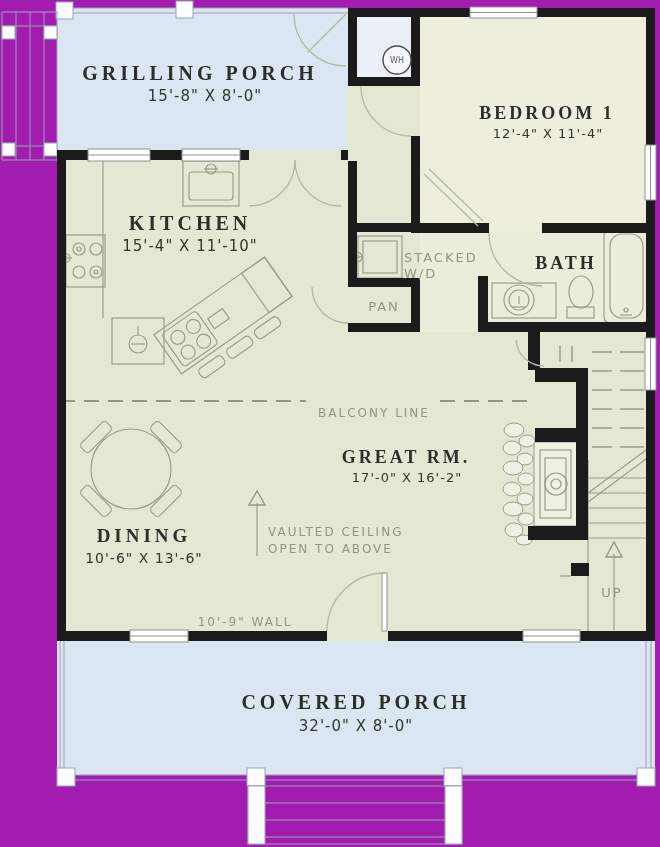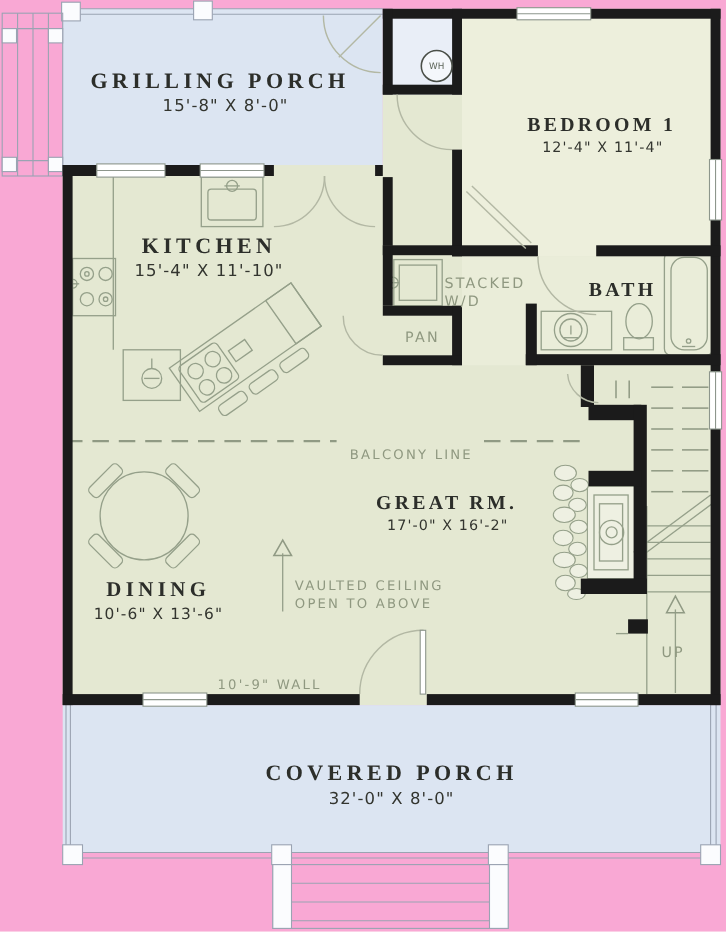--- a/index.html
+++ b/index.html
@@ -1,16 +1,16 @@
 <!DOCTYPE html>
 <html><head>
 <meta charset="utf-8">
 <style>
   html,body{margin:0;padding:0;background:#ffffff;}
-  .canvas{position:relative;width:660px;height:847px;background:#f9a8d4;overflow:hidden;}
+  .canvas{position:relative;width:660px;height:847px;background:#a21caf;overflow:hidden;}
   svg{display:block;}
   .w{fill:#1b1b1b;}
   .pline{stroke:#9aa3b2;stroke-width:1;fill:none;}
   .post{fill:#fbfcfe;stroke:#9aa3b2;stroke-width:1;}
   .furn{stroke:#95a08a;stroke-width:1.2;fill:none;}
   .furnf{fill:#eef0e2;stroke:#95a08a;stroke-width:1;}
   .arc{stroke:#b3b8a4;stroke-width:1.3;fill:none;}
   .dashln{stroke:#909a84;stroke-width:2;stroke-dasharray:15 9;fill:none;}
   .treaddash{stroke:#909a84;stroke-width:1.4;}
   .win{fill:#ffffff;stroke:#8d968c;stroke-width:1;}

